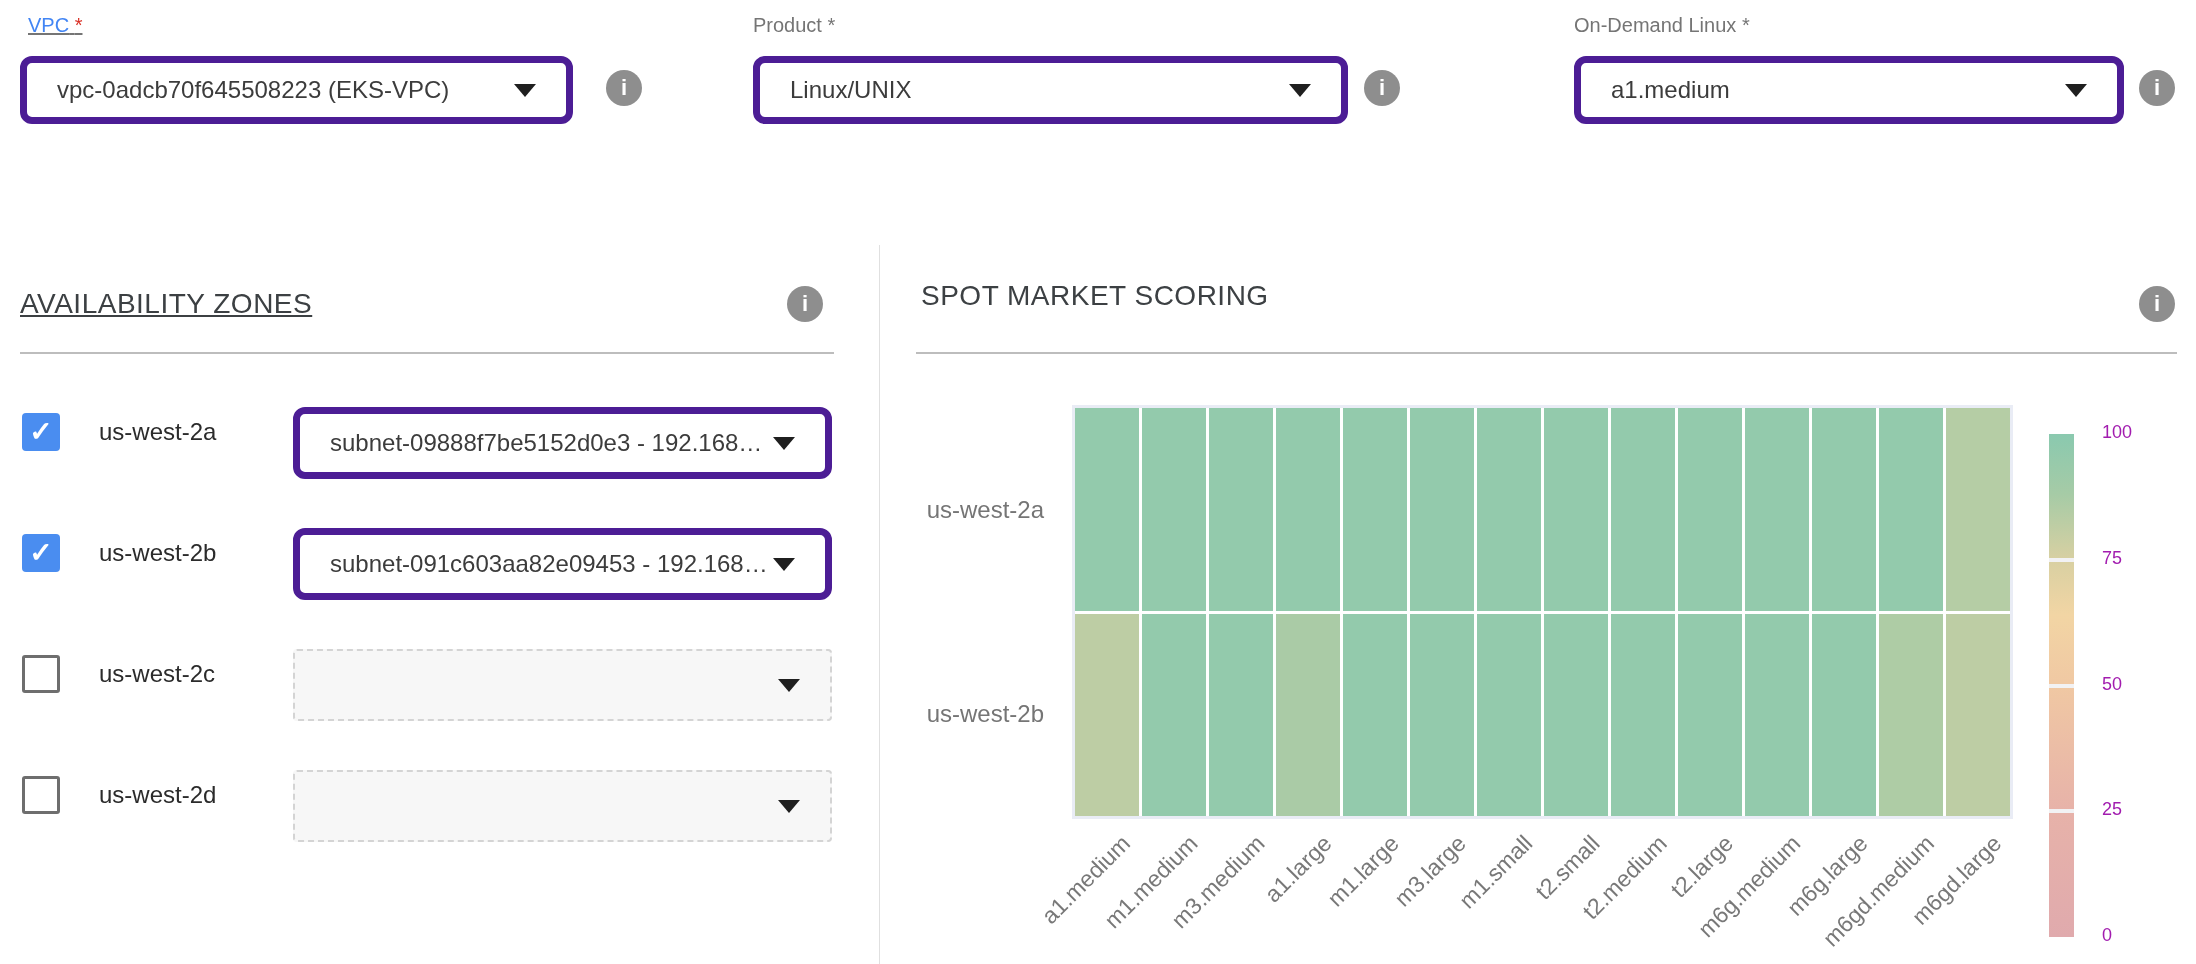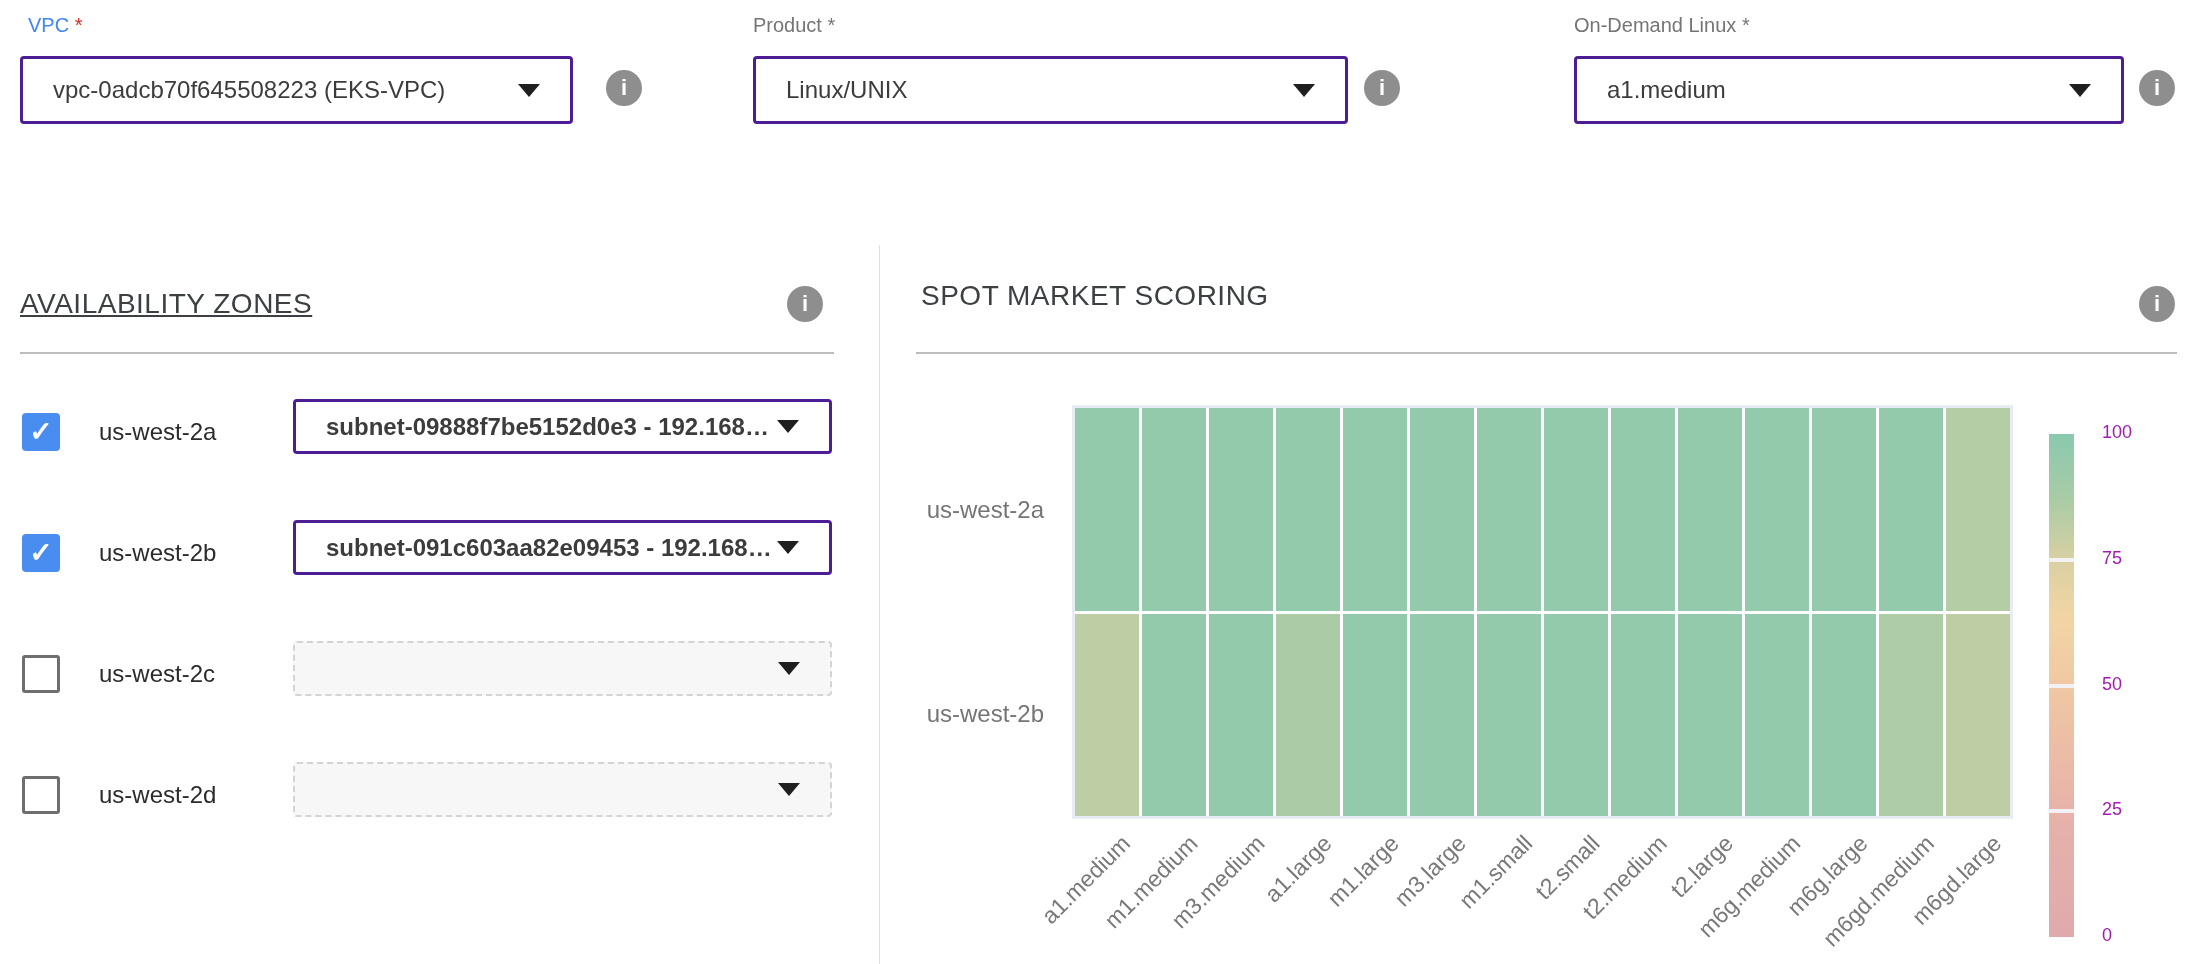--- a/index.html
+++ b/index.html
@@ -6,21 +6,21 @@
   html,body { width:2196px; height:964px; background:#ffffff; overflow:hidden;
               font-family:"Liberation Sans", sans-serif; position:relative; }
 
   .abs { position:absolute; }
 
   
   .field-label { font-size:20px; color:#757575; white-space:nowrap; }
   .field-label .lbl-blue { color:#4285f4; }
   .field-label .star-red { color:#d93025; }
   .select-box {
-    background:#fff; border:3px solid #4c1d95; border-radius:4px;
+    background:#fff; border:7px solid #4c1d95; border-radius:12px;
     display:flex; align-items:center; cursor:pointer;
   }
   .select-box .sel-text {
     font-size:24px; color:#3c3c3c; padding-left:30px; white-space:nowrap;
     overflow:hidden; flex:1 1 auto;
   }
   .caret {
     width:0; height:0; flex:0 0 auto; margin-right:30px;
     border-left:11px solid transparent; border-right:11px solid transparent;
     border-top:13px solid #1f1f1f;
@@ -40,21 +40,21 @@
   .az-row { position:absolute; left:0; height:74px; width:860px; }
   .az-check {
     position:absolute; left:22px; top:18px; width:38px; height:38px;
     border-radius:4px; cursor:pointer;
   }
   .az-check.checked { background:#4a8df0; color:#fff; font-size:28px;
     font-weight:bold; text-align:center; line-height:38px; }
   .az-check.unchecked { background:#fff; border:3px solid #6e6e6e; border-radius:3px; }
   .az-zone { position:absolute; left:99px; top:0; height:74px; display:flex;
     align-items:center; font-size:24px; color:#2b2b2b; }
-  .az-select { position:absolute; left:293px; top:4px; width:539px; height:55px;font-weight:bold; }
+  .az-select { position:absolute; left:293px; top:12px; width:539px; height:72px; }
   .az-select .select-box { width:100%; height:100%; }
   .az-select.disabled .select-box {
     border:2px dashed #d4d4d4; background:#f7f7f7; border-radius:4px;
   }
 
   
   .hm-frame { border:3px solid #e9ecf5; background:#e9ecf5; }
   .hm-grid { display:grid; width:100%; height:100%; gap:3px; background:#fff; }
   .hm-cell { width:100%; height:100%; }
   .hm-row-label { font-size:24px; color:#757575; text-align:right; white-space:nowrap; }
@@ -64,21 +64,21 @@
     font-size:23px; color:#787878;
     transform:rotate(-45deg); transform-origin:top right;
   }
   .cb-bar { position:absolute; }
   .cb-tick { position:absolute; left:0; width:100%; height:4px; background:#f2f2f4; }
   .cb-label { position:absolute; font-size:18px; color:#a21caf; white-space:nowrap;text-align:center; }
 </style>
 </head>
 <body>
 
-<div class="abs field-label" style="left:28px; top:14px;">
+<div class="abs field-label" style="left:28px; top:14px;text-decoration:underline;">
   <span class="lbl-blue">VPC</span>
   <span class="star-red">*</span>
 </div>
 <div class="abs select-box" style="left:20px; top:56px; width:553px; height:68px;">
   <div class="sel-text">vpc-0adcb70f645508223 (EKS-VPC)</div>
   <div class="caret"></div>
 </div>
 <div class="abs info-icon" style="left:606px; top:70px;">i</div>
 
 <div class="abs field-label" style="left:753px; top:14px;">

